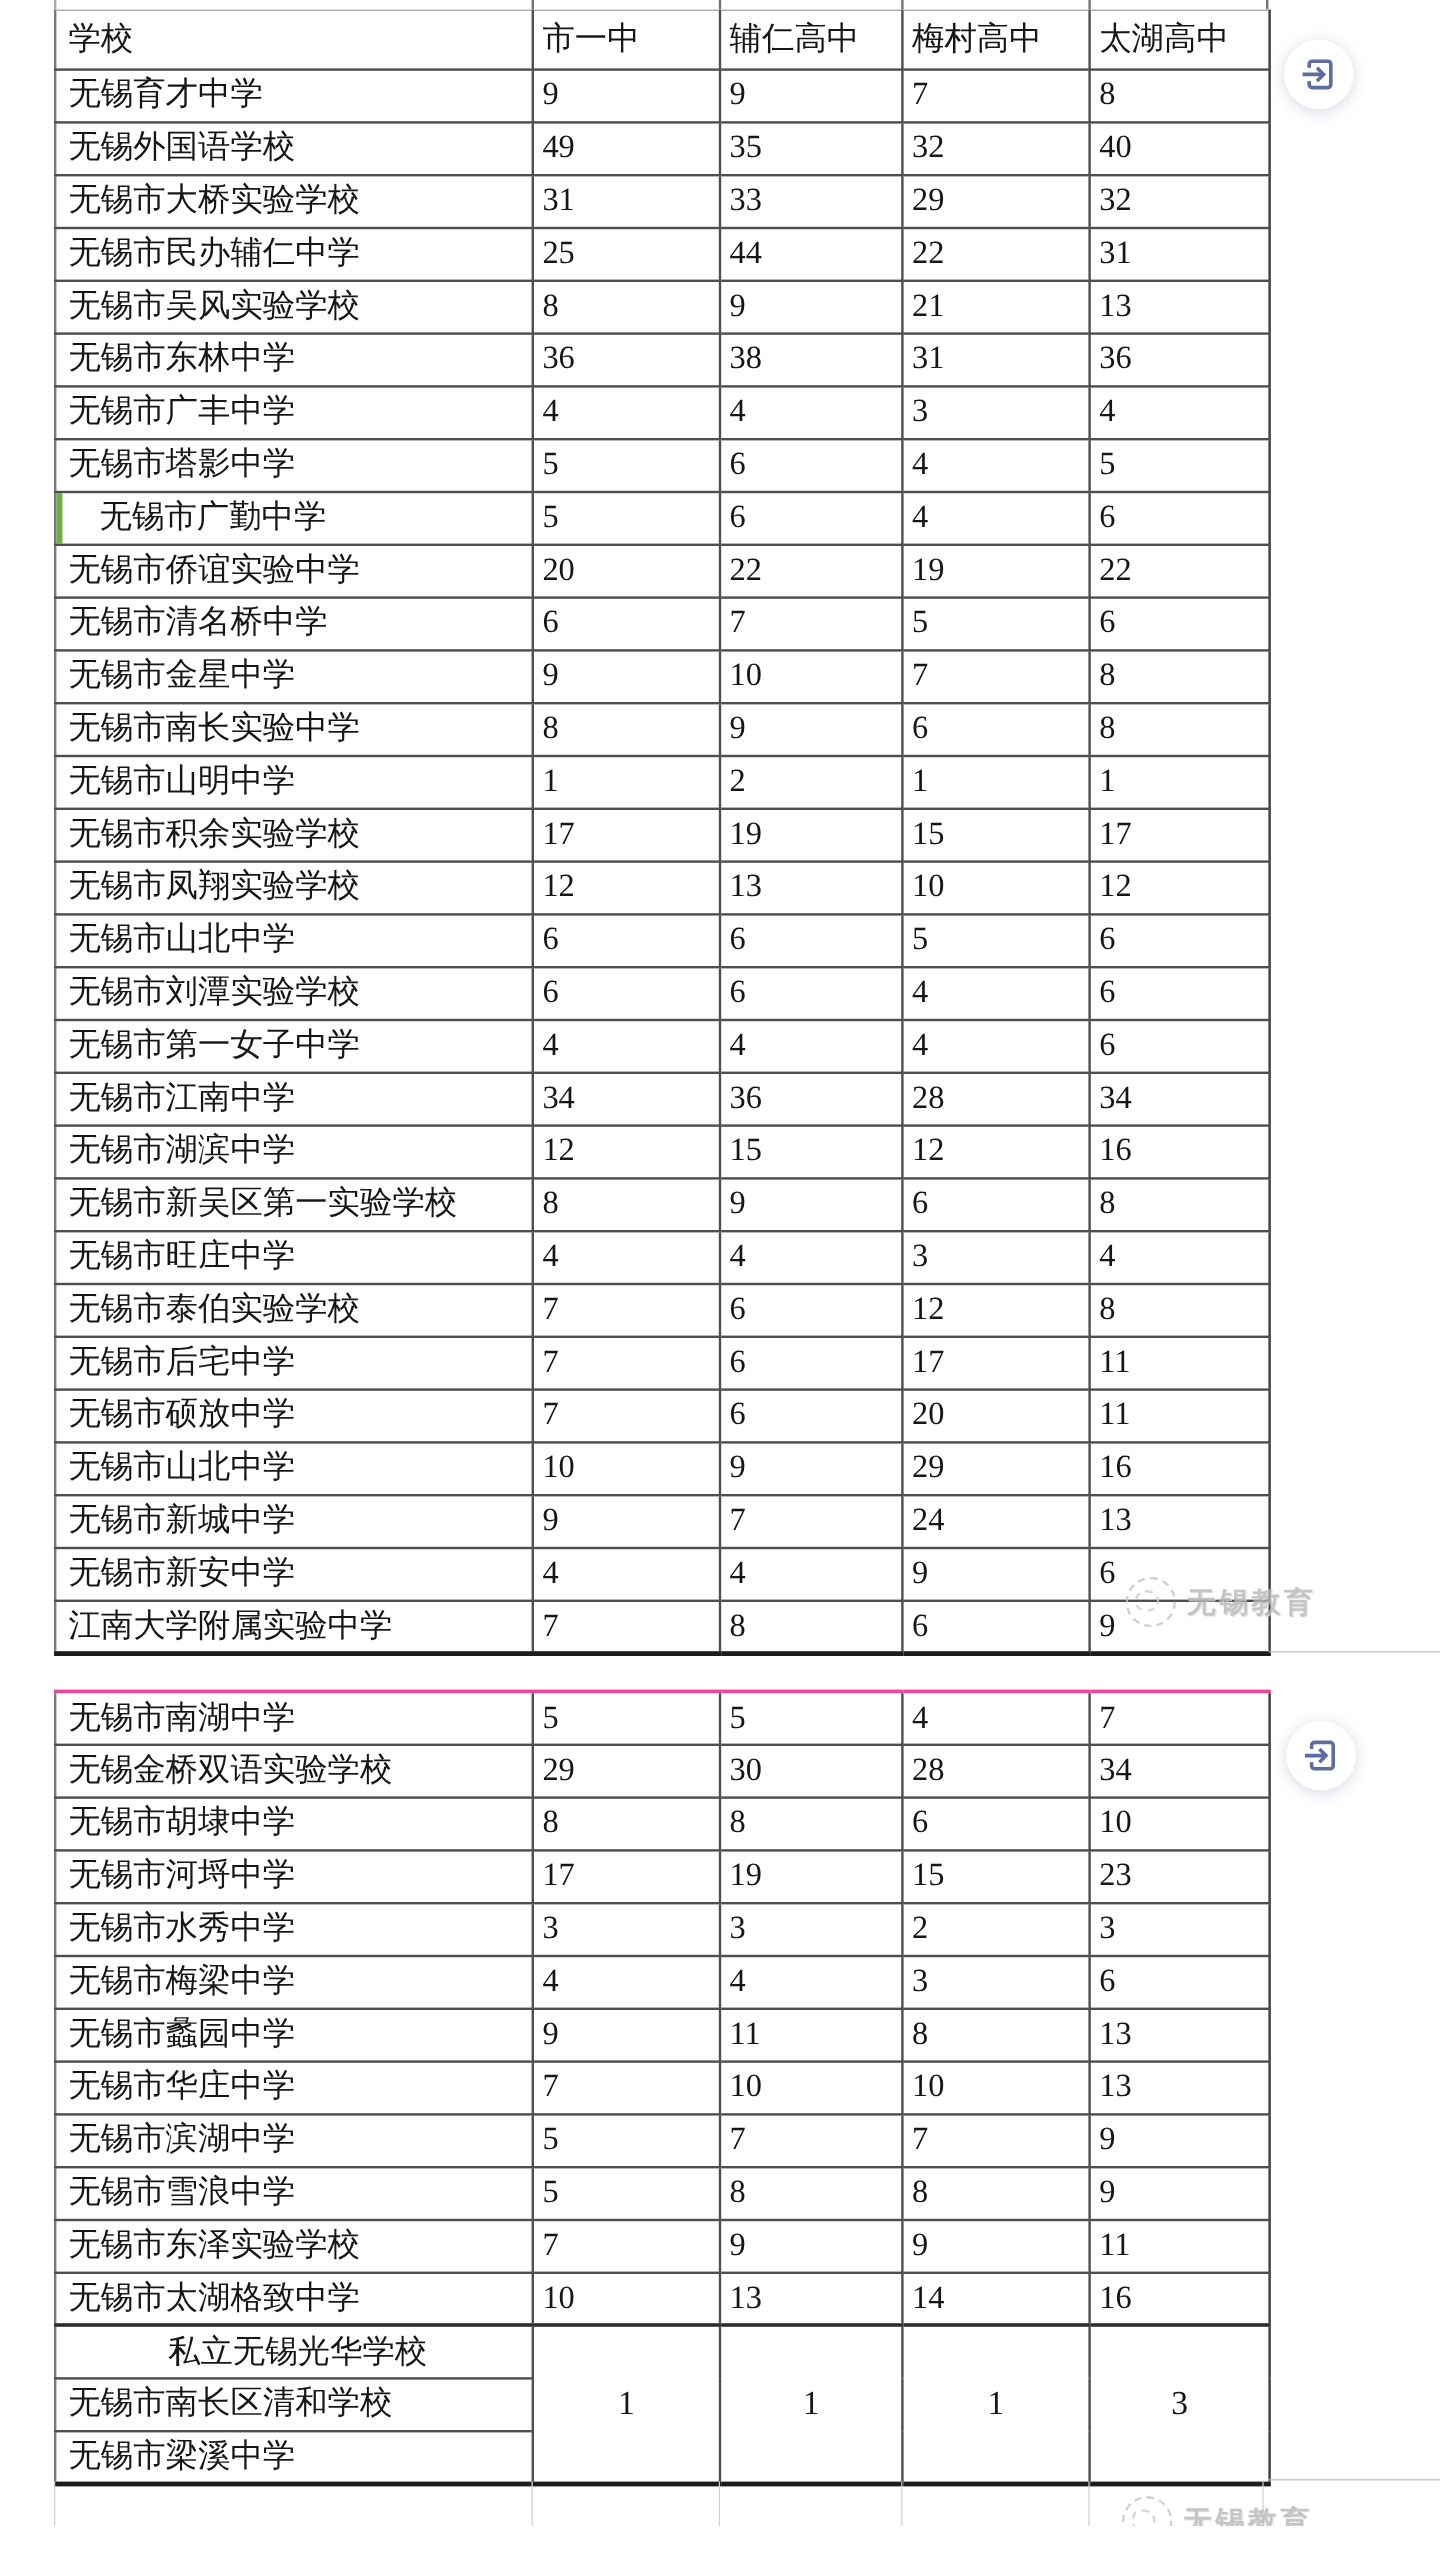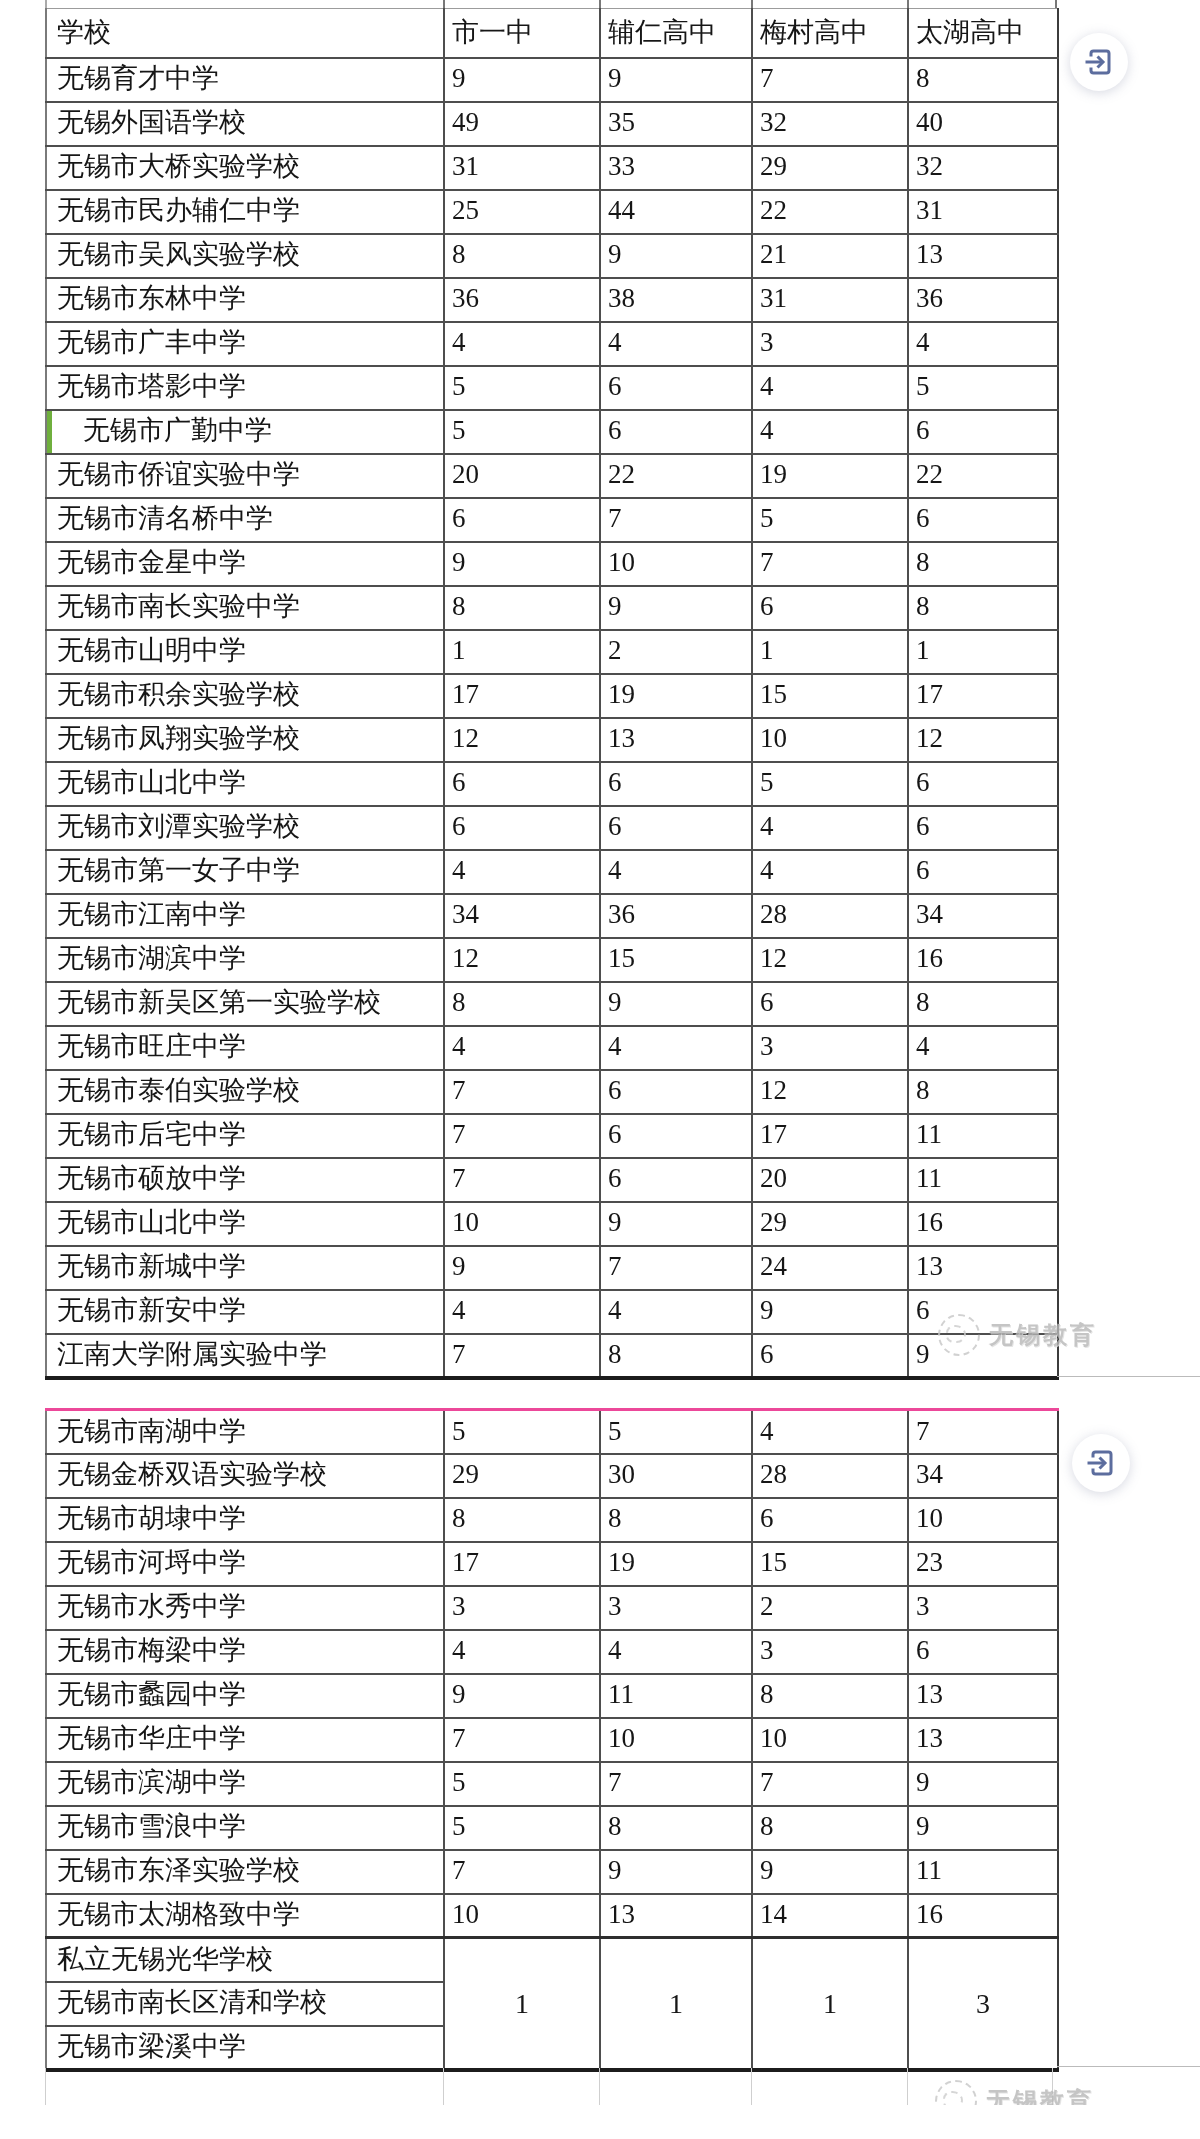--- a/index.html
+++ b/index.html
@@ -23,21 +23,21 @@
   #t1 tr { height:44px; }
   #t1 thead tr { height:49px; }
   #t2 tr { height:44px; }
 
   
   #t1 thead td { border-top:1px solid #9c9c9c; }
   table.sheet td:first-child { border-left:2px solid #7a7a7a; }
   table.sheet td:last-child { border-right:2px solid #3c3c3c; }
   #t1 tbody tr:last-child td { border-bottom:4px solid #1c1c1c; }
   #t2 tbody tr:first-child td { border-top:3px solid #ec4899; }
-  #t2 tr.group-start td { border-top:3px solid #2e2e2e; }
+  #t2 tr.group-start td { border-top:3px solid #2e2e2e;text-align:center; }
   #t2 td.merged-val, #t2 tr.last-row td { border-bottom:4px solid #1c1c1c; }
   #t2 td.merged-val { text-align:center; padding:0; font-size:28px; }
 
   
   #t1 tr.selected td:first-child { box-shadow: inset 5px 0 0 #6faf3d; padding-left: 36px; }
 
   
   .expand-badge {
     position:absolute; width:58px; height:58px; border-radius:50%;
     background:#ffffff; box-shadow:0 2px 12px rgba(110,120,150,0.28);

